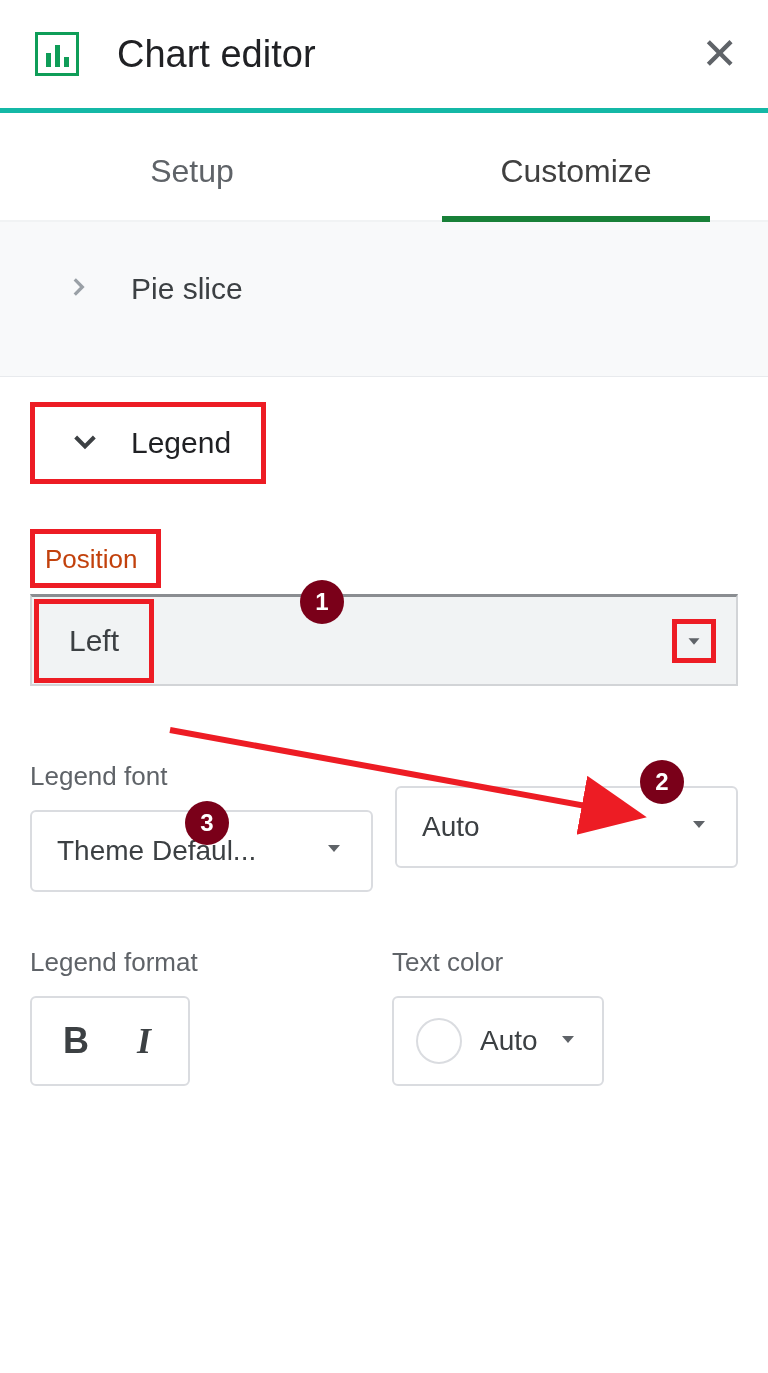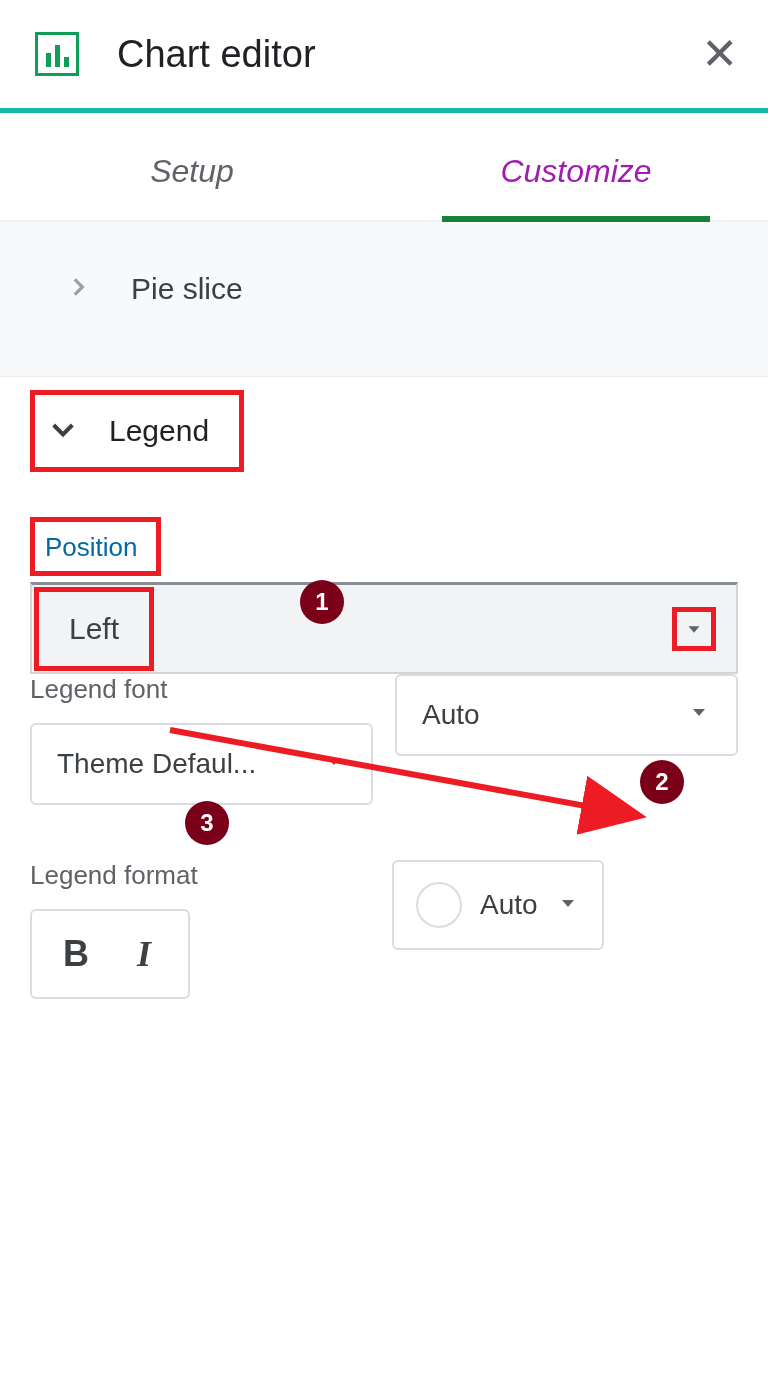--- a/index.html
+++ b/index.html
@@ -51,24 +51,23 @@
     border-bottom: 2px solid #f1f3f4;
   }
   .tab {
     flex: 1;
     text-align: center;
     padding: 40px 0 30px 0;
     font-size: 32px;
     color: #5f6368;
     cursor: pointer;
     position: relative;
-    font-style: italic;
   }
   .tab.active {
-    color: #a21caf;
+    color: #404040;
     font-weight: 500;
   }
   .tab.active::after {
     content: "";
     position: absolute;
     bottom: -2px;
     left: 58px;
     right: 58px;
     height: 6px;
     background: #188038;
@@ -94,22 +93,22 @@
   }
   .expanded-area {
     background: #fff;
     border-top: 1px solid #e8eaed;
     padding: 0 30px 0 30px;
   }
   .legend-header {
     display: inline-flex;
     align-items: center;
     border: 5px solid #ed1c24;
-    padding: 18px 30px 18px 12px;
-    margin-top: 13px;
+    padding: 18px 30px 18px 34px;
+    margin-top: 25px;
     cursor: pointer;
     position: relative;
   }
   .legend-header .chev-down {
     color: #3c4043;
     margin-right: 30px;
   }
   .legend-header .chev-down svg { width: 32px; height: 32px; }
   .legend-header .label {
     font-size: 30px;
@@ -130,21 +129,21 @@
     z-index: 10;
   }
   .badge-1 { top: 580px; left: 300px; }
   .badge-2 { top: 760px; left: 640px; }
   .badge-3 { top: 801px; left: 185px; }
   .position-label {
     display: inline-block;
     border: 5px solid #ed1c24;
     padding: 10px 18px 8px 10px;
     font-size: 26px;
-    color: #0369a1;
+    color: #c2410c;
     margin-top: 45px;
   }
   .position-select {
     margin-top: 6px;
     border: 2px solid #d2d4d7;
     border-top: 3px solid #8a8d91;
     background: #f1f3f4;
     display: flex;
     align-items: center;
     justify-content: space-between;
@@ -167,20 +166,22 @@
   .arrow-svg {
     position: absolute;
     left: 165px;
     top: 715px;
     pointer-events: none;
     z-index: 5;
   }
   .row2 {
     display: flex;
     gap: 22px;
+    margin-top: 75px;
+    align-items: center;
   }
   .col {
     flex: 1;
   }
   .field-label {
     font-size: 26px;
     color: #5f6368;
     margin-bottom: 18px;
   }
   .select-box {
@@ -331,20 +332,21 @@
 
   <div class="row3">
     <div class="col">
       <div class="field-label">Legend format</div>
       <div class="format-box">
         <div class="btn bold">B</div>
         <div class="btn italic">I</div>
       </div>
     </div>
     <div class="col">
+      <div class="field-label">Text color</div>
       <div class="color-box">
         <div class="swatch"></div>
         <span style="font-size:28px;">Auto</span>
         <span class="dd">
           <svg viewBox="0 0 24 24">
               <polygon points="6,9 18,9 12,16" fill="currentColor"></polygon>
             </svg>
         </span>
       </div>
     </div>

